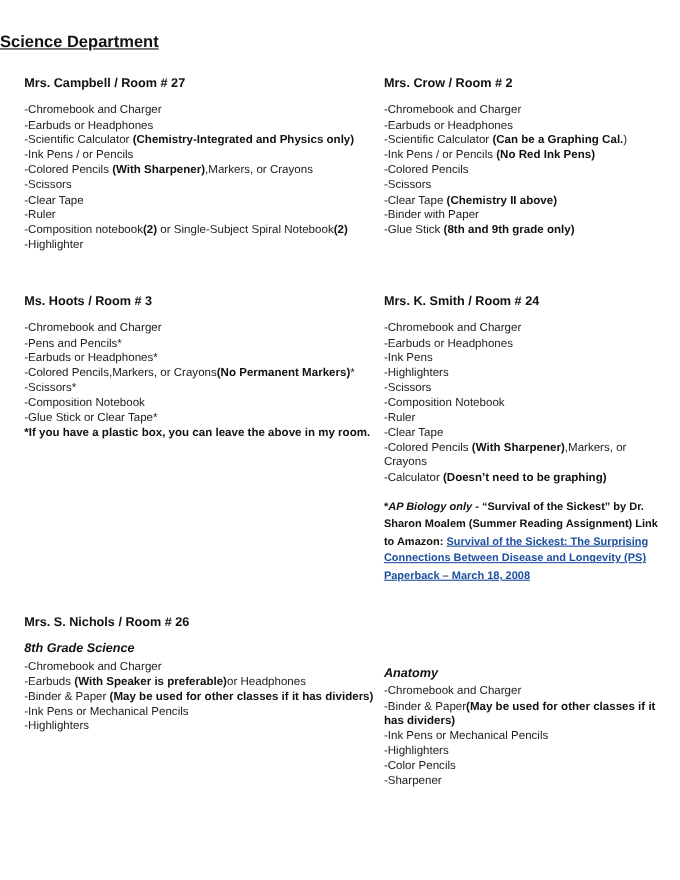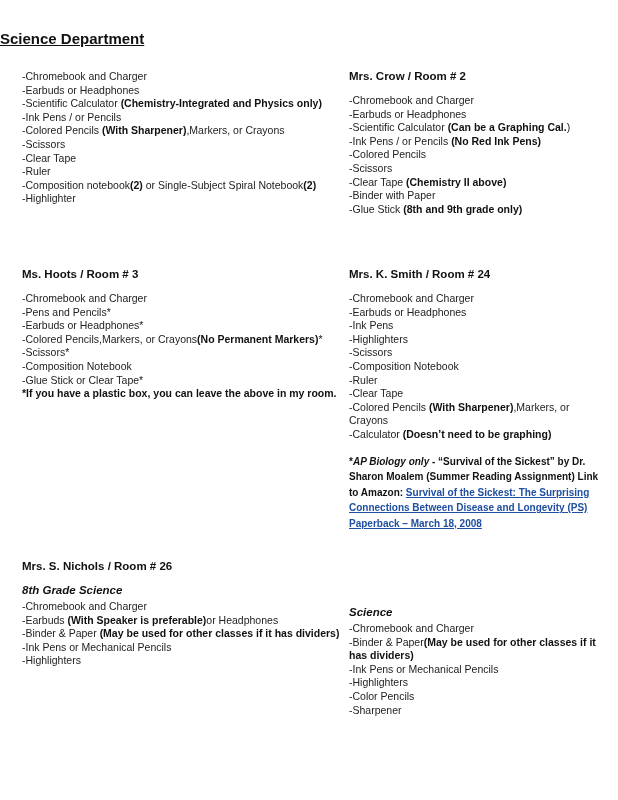--- a/index.html
+++ b/index.html
@@ -20,20 +20,21 @@
   .note { font-size:10.5px; font-weight:bold; color:#111; white-space:nowrap; }
   .ap { font-size:10px; font-weight:bold; line-height:15.6px; color:#111; width:260px; }
   .ap a { color:#1f4fa0; text-decoration:underline; }
 </style>
 </head>
 <body>
 
 <div class="title">Science Department</div>
 
 <div class="section" style="left:22px; top:70px;">
+  <div class="heading">Mrs. Campbell / Room # 27</div>
   <div class="items" style="width:320px;">
       <span class="item">-Chromebook and Charger</span>
       <span class="item">-Earbuds or Headphones</span>
       <span class="item">-Scientific Calculator <b>(Chemistry-Integrated and Physics only)</b></span>
       <span class="item">-Ink Pens / or Pencils</span>
       <span class="item">-Colored Pencils <b>(With Sharpener)</b>,Markers, or Crayons</span>
       <span class="item">-Scissors</span>
       <span class="item">-Clear Tape</span>
       <span class="item">-Ruler</span>
       <span class="item">-Composition notebook<b>(2)</b> or Single-Subject Spiral Notebook<b>(2)</b></span>
@@ -95,21 +96,21 @@
   <div class="items">
       <span class="item">-Chromebook and Charger</span>
       <span class="item">-Earbuds <b>(With Speaker is preferable)</b>or Headphones</span>
       <span class="item">-Binder &amp; Paper <b>(May be used for other classes if it has dividers)</b></span>
       <span class="item">-Ink Pens or Mechanical Pencils</span>
       <span class="item">-Highlighters</span>
     </div>
 </div>
 
 <div class="section" style="left:349px; top:606px; width:250px;">
-  <div class="subheading">Science</div>
+  <div class="subheading">Anatomy</div>
   <div class="items">
       <span class="item">-Chromebook and Charger</span>
       <span class="item">-Binder &amp; Paper<b>(May be used for other classes if it has dividers)</b></span>
       <span class="item">-Ink Pens or Mechanical Pencils</span>
       <span class="item">-Highlighters</span>
       <span class="item">-Color Pencils</span>
       <span class="item">-Sharpener</span>
     </div>
 </div>
 

